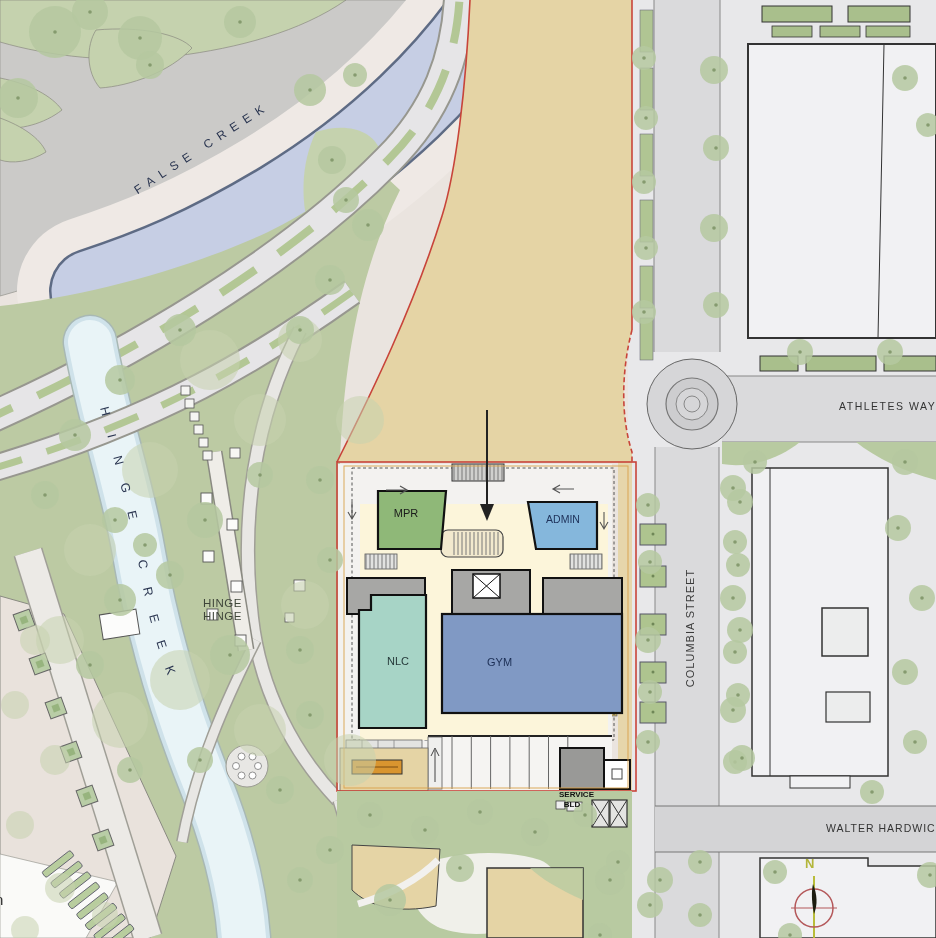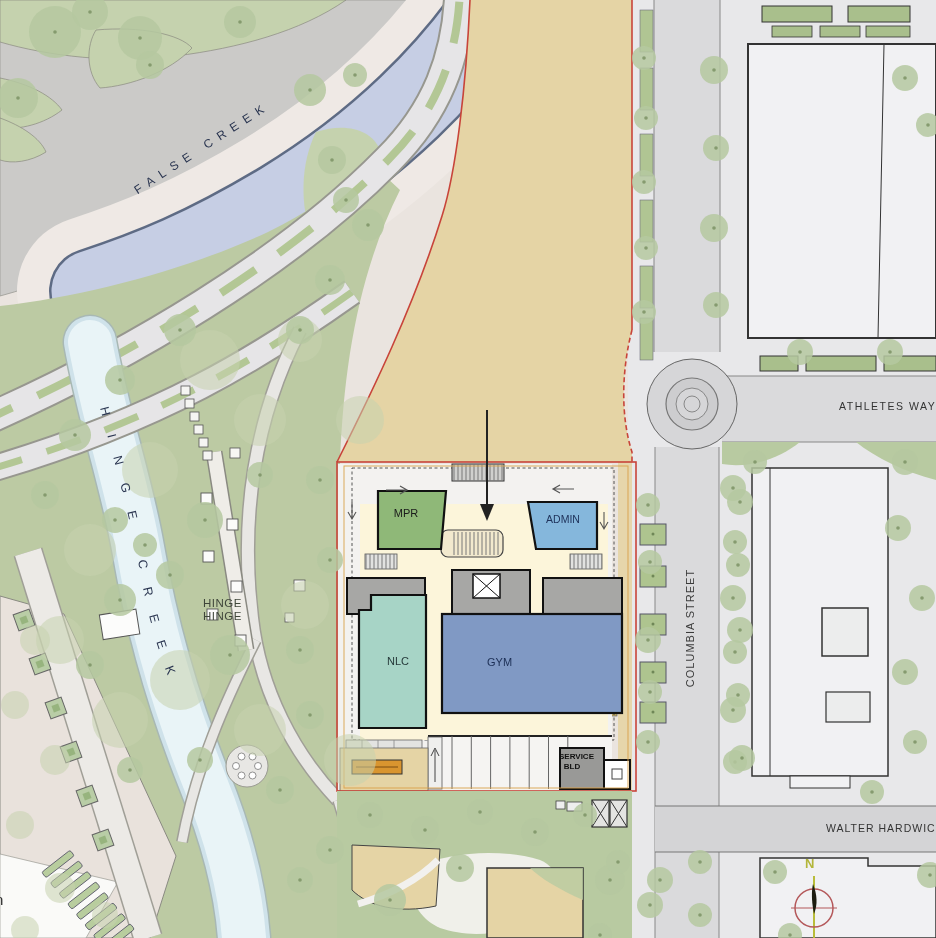--- a/index.html
+++ b/index.html
@@ -11,21 +11,21 @@
   .lbl-false-creek{left:132px;top:186px;font-size:12px;letter-spacing:7px;color:#2a3550;
        font-weight:500;transform:rotate(-33deg);transform-origin:left top;}
   .lbl-proposed{left:412px;top:368px;font-size:16px;font-weight:600;color:#3a3028;
        letter-spacing:.4px;line-height:1.45;}
   .lbl-hinge-park{left:203px;top:597px;width:68px;text-align:left;font-size:11.5px;
        color:#3f463a;letter-spacing:.5px;font-weight:500;}
   .lbl-mpr{left:378px;top:507px;width:56px;text-align:center;font-size:11px;color:#1b1b1b;font-weight:500;}
   .lbl-admin{left:530px;top:513px;width:66px;text-align:center;font-size:10.5px;color:#20345c;font-weight:500;}
   .lbl-nlc{left:360px;top:655px;width:76px;text-align:center;font-size:11px;color:#263a3a;font-weight:500;}
   .lbl-gym{left:487px;top:656px;width:90px;font-size:11px;color:#1c2f55;font-weight:500;}
-  .lbl-service{left:559px;top:752px;width:26px;text-align:center;font-size:8px;font-weight:700;
+  .lbl-service{left:559px;top:790px;width:26px;text-align:center;font-size:8px;font-weight:700;
        color:#111;line-height:1.25;}
   .lbl-columbia{left:690px;top:628px;font-size:11px;letter-spacing:1px;color:#3b3b3b;font-weight:500;
        transform:translate(-50%,-50%) rotate(-90deg);}
   .lbl-athletes{left:839px;top:400px;font-size:10.5px;letter-spacing:1.5px;color:#333;font-weight:500;}
   .lbl-walter{left:826px;top:822px;font-size:10.5px;letter-spacing:1px;color:#333;font-weight:500;}
   .lbl-north{left:805px;top:857px;font-size:13px;font-weight:700;color:#b3b63a;}
   .lbl-partial{left:-5px;top:891px;font-size:15px;color:#333;}
 </style>
 </head>
 <body>

